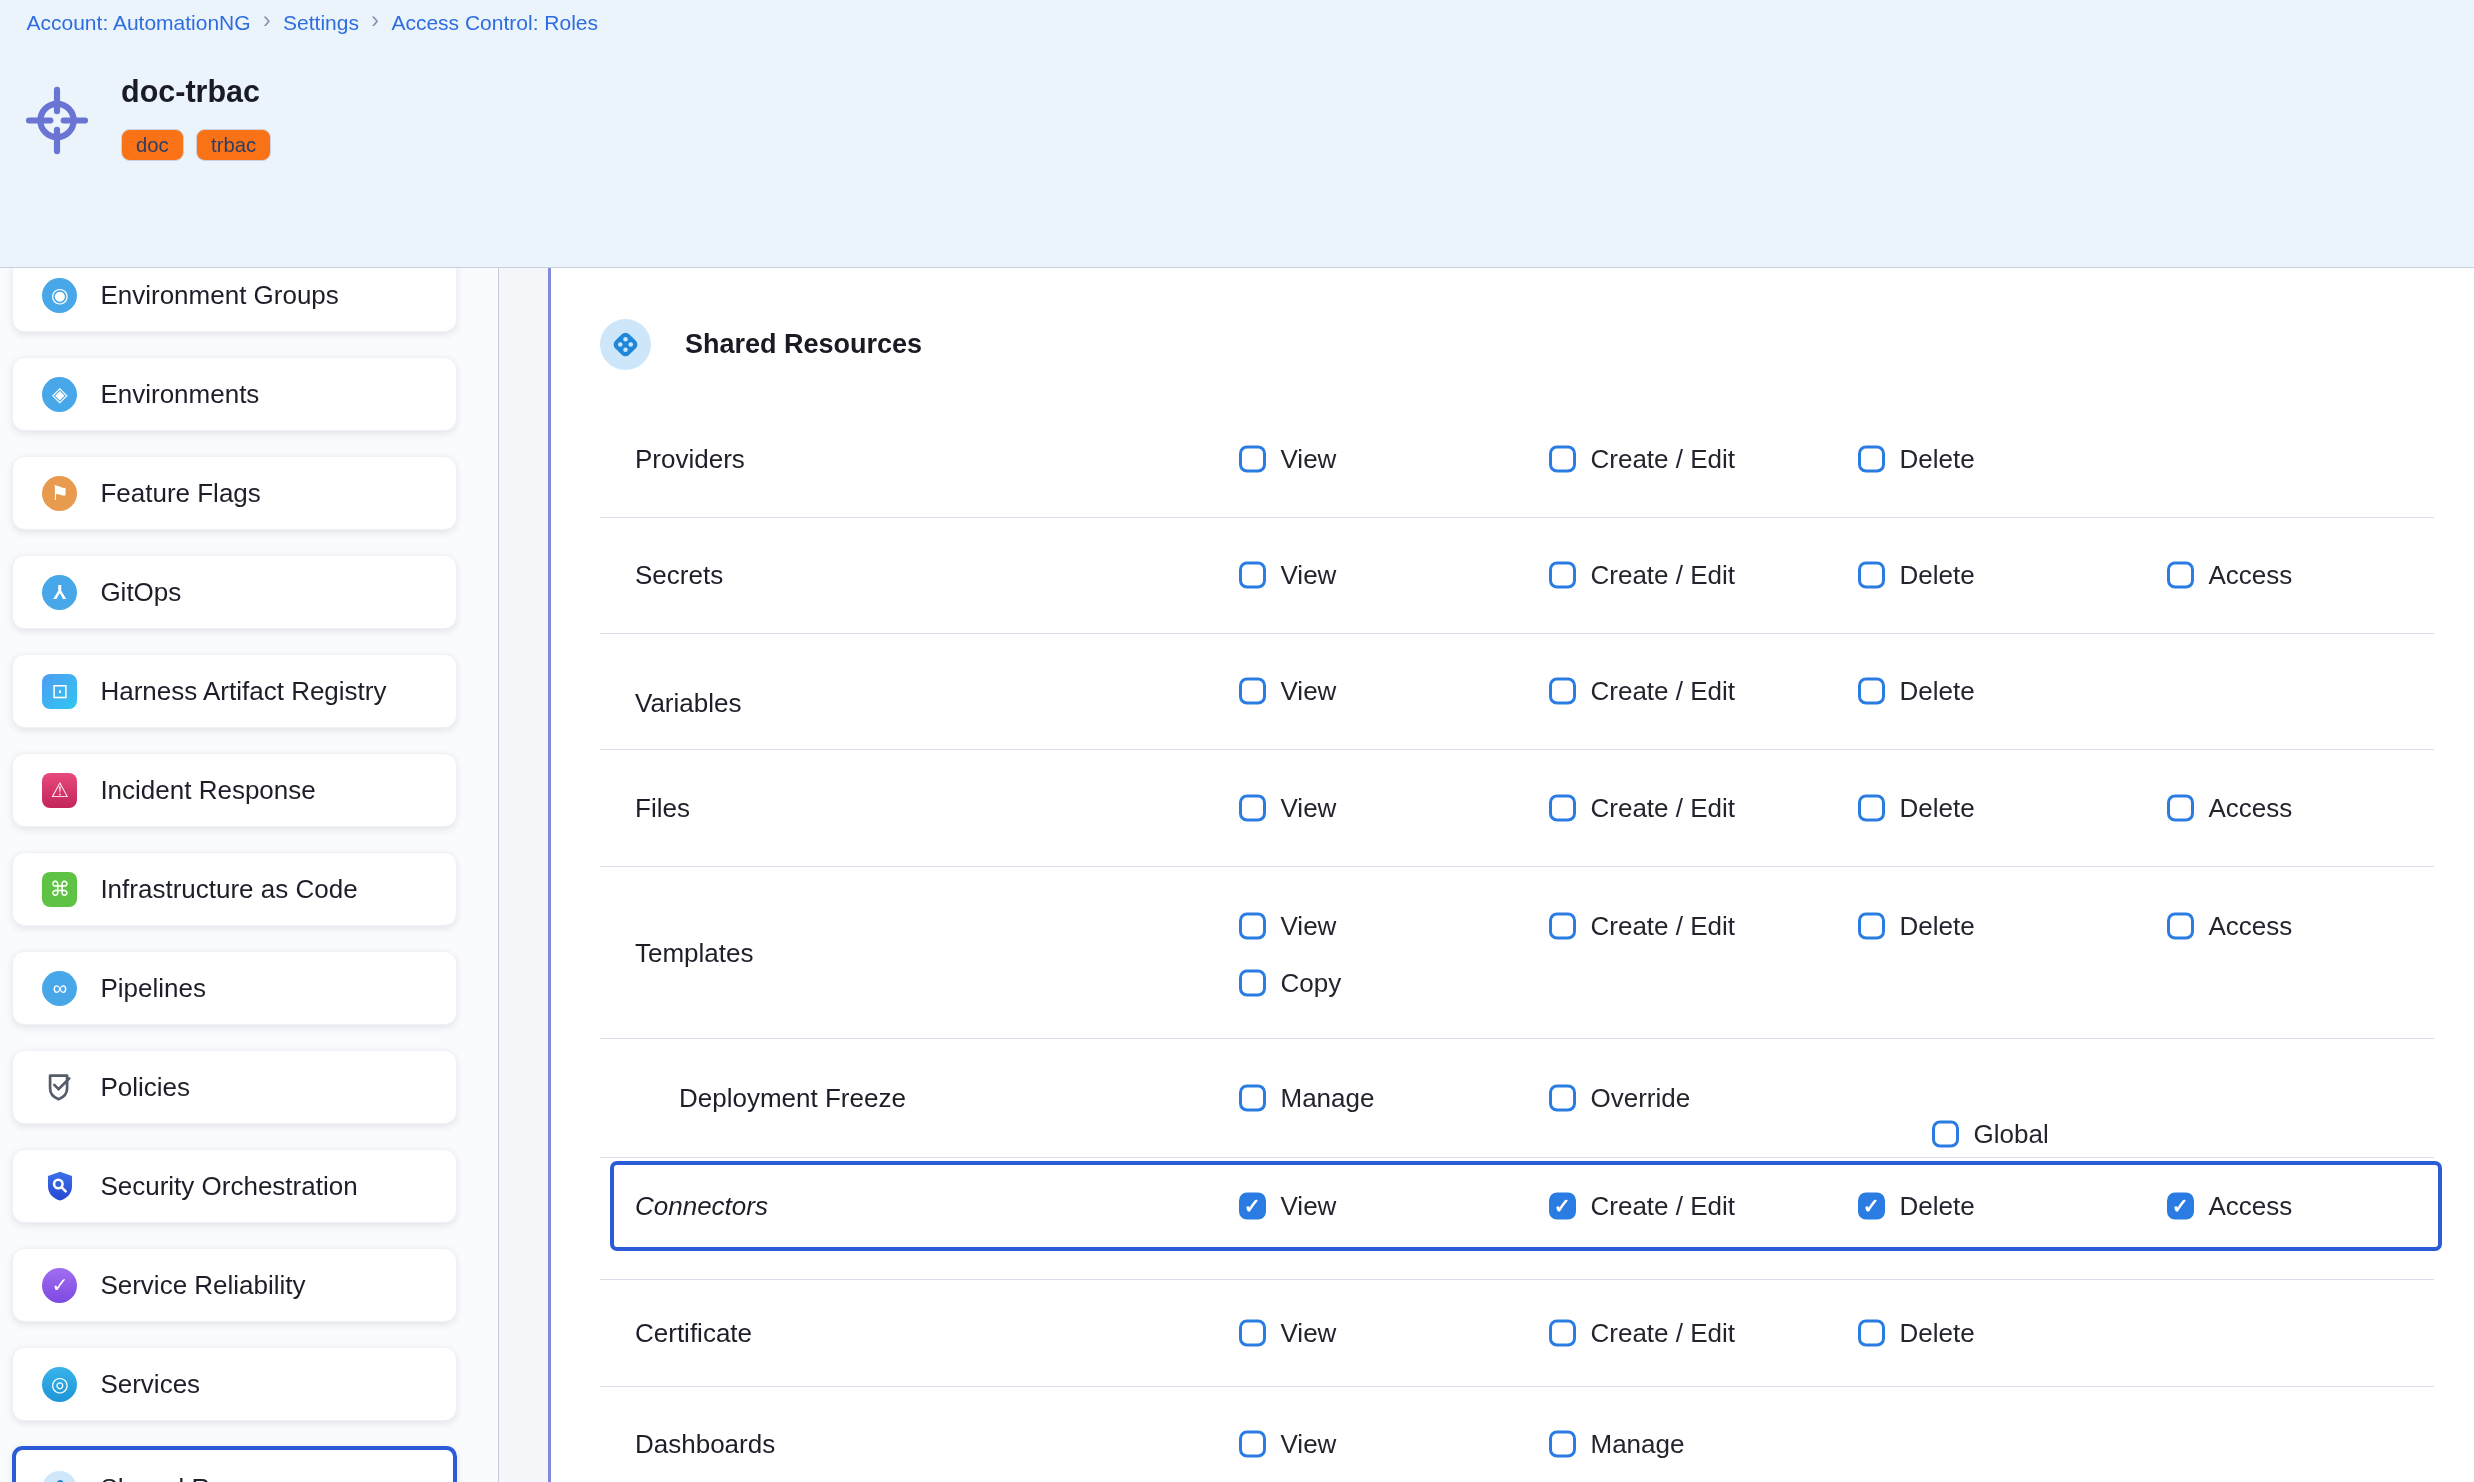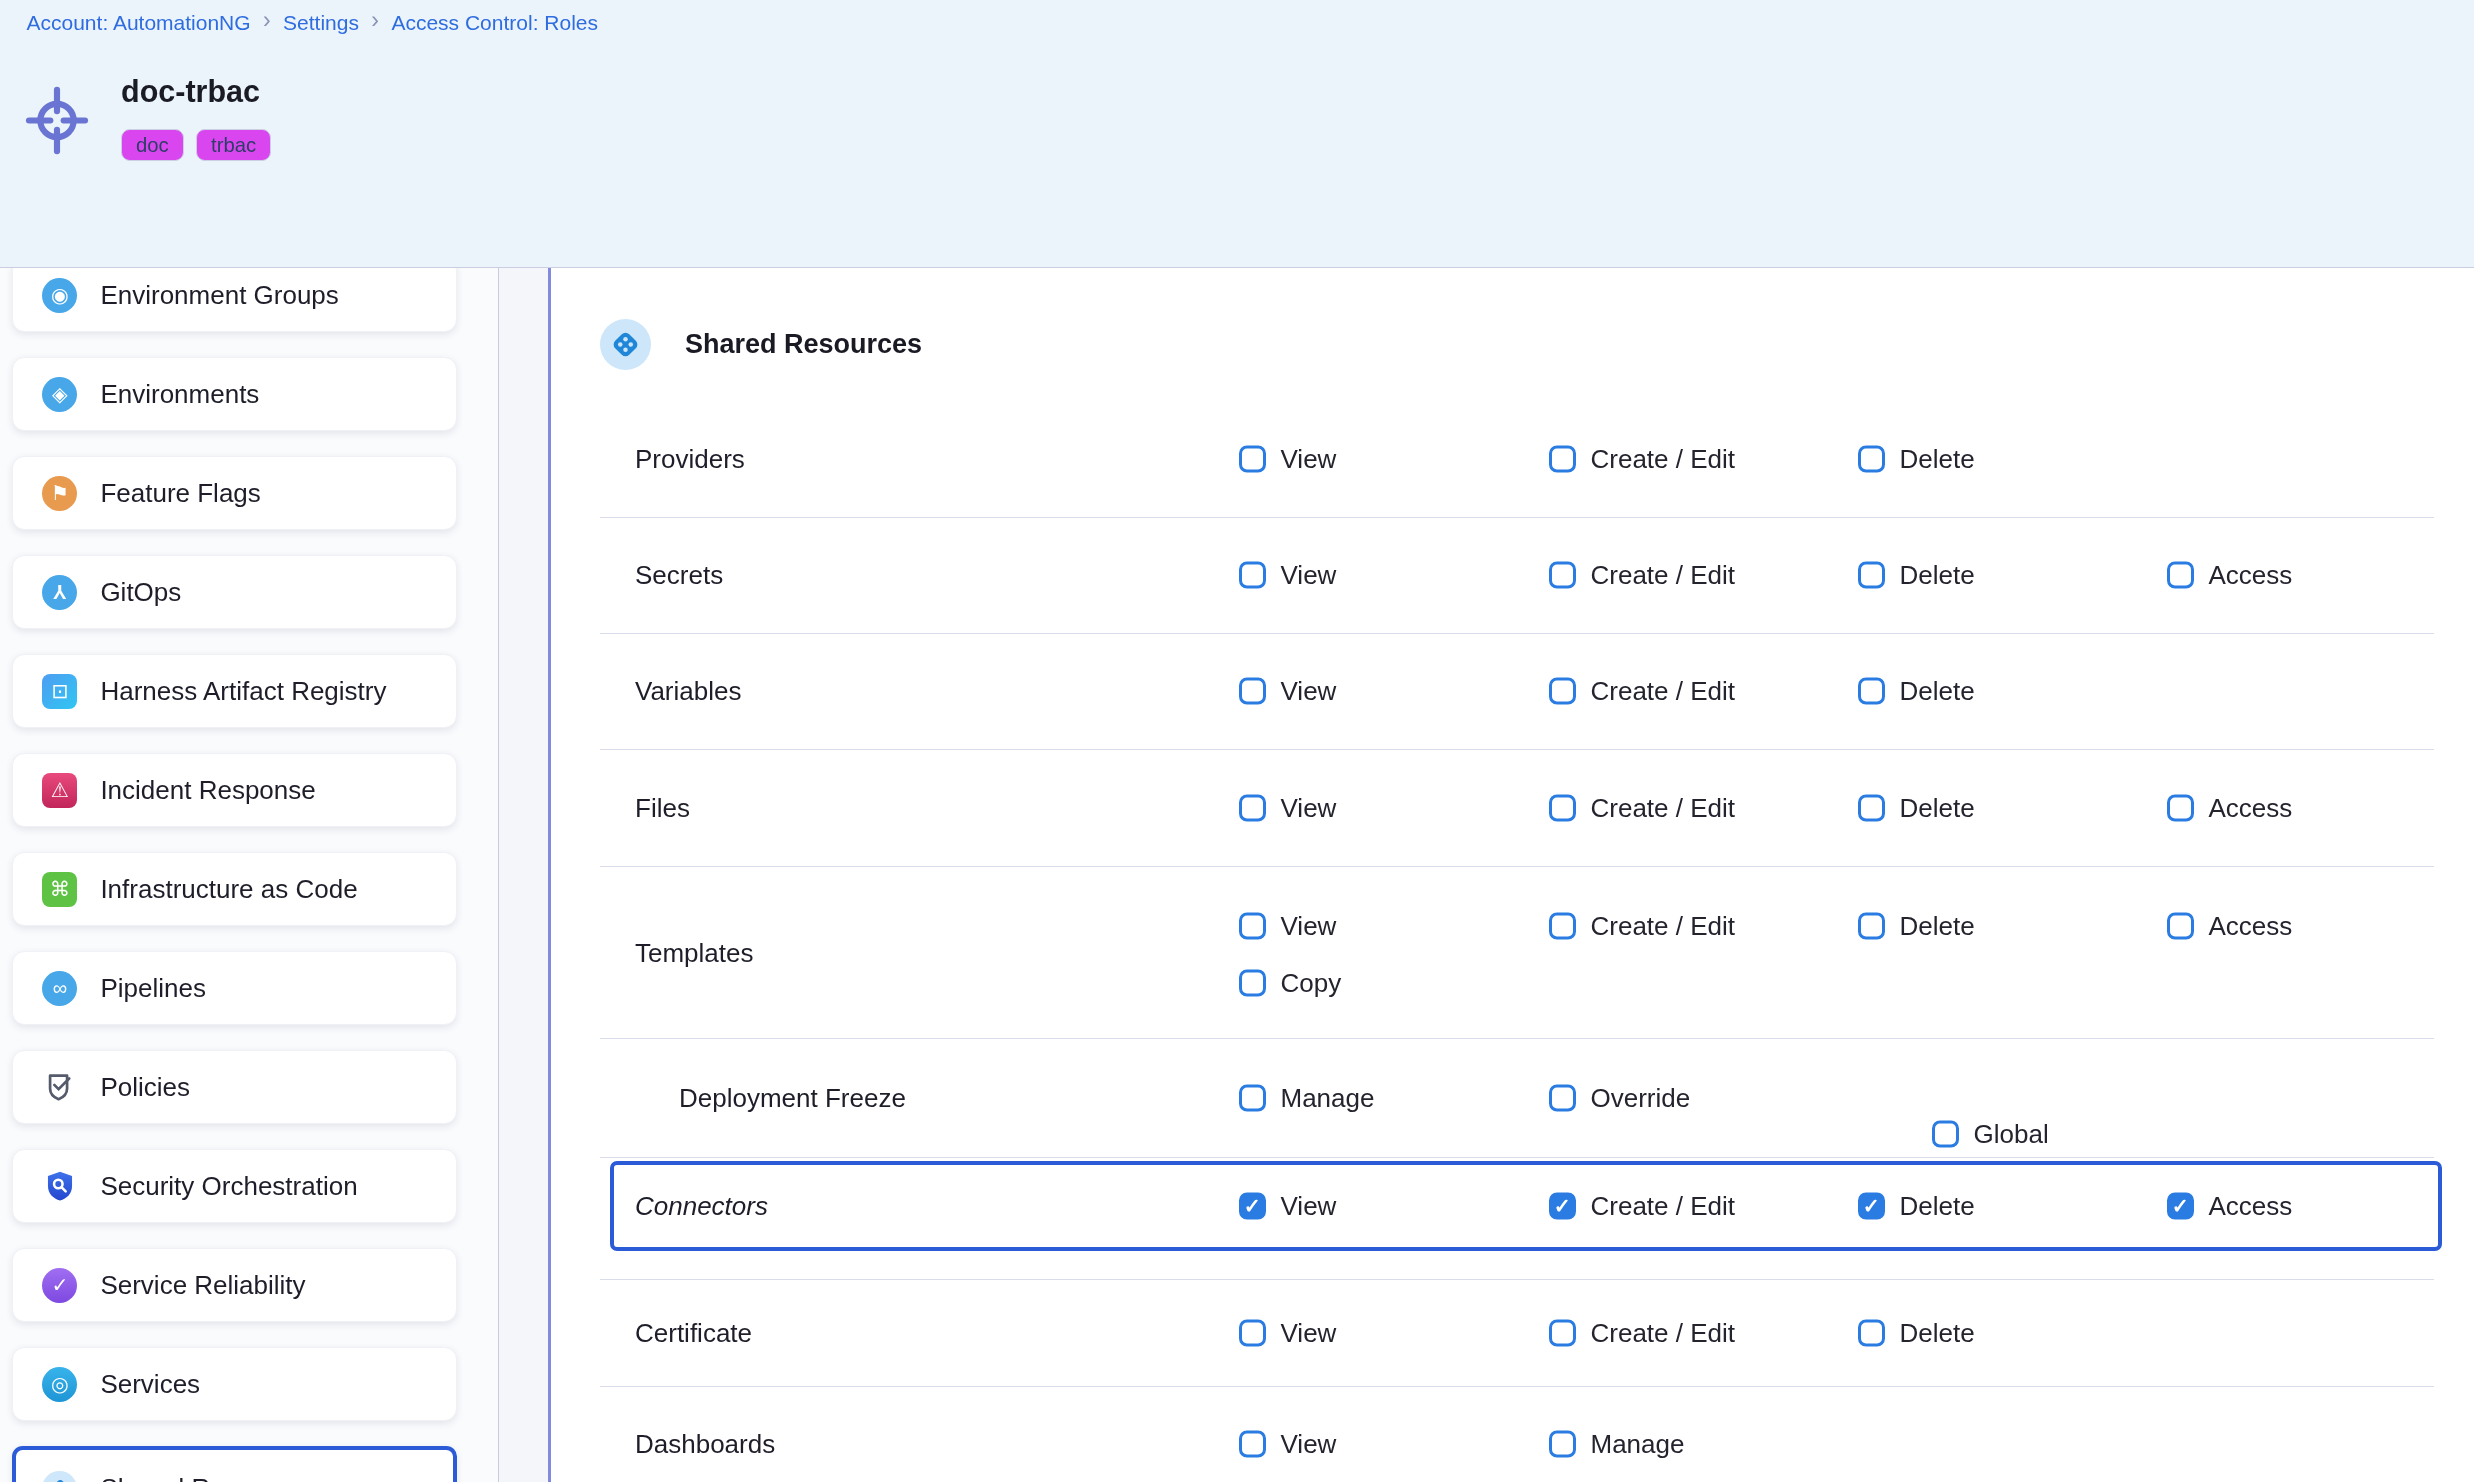--- a/index.html
+++ b/index.html
@@ -15,21 +15,21 @@
     border-bottom:1.8px solid #cbcee0;box-sizing:border-box;
   }
   .breadcrumb{position:absolute;left:26.5px;top:10.6px;display:flex;align-items:center;gap:12.4px;
     font-size:21px;font-weight:500;}
   .breadcrumb a{color:#2f6ce0;text-decoration:none;cursor:pointer;}
   .crumb-sep{color:#8a93b5;font-size:23px;line-height:1;transform:translateY(-1.8px);}
   .hicon{position:absolute;left:25px;top:85px;width:64px;height:71px;}
   .htitle{position:absolute;left:121px;top:74px;font-size:30.5px;font-weight:700;color:#1a1b24;}
   .tags{position:absolute;left:121px;top:129px;display:flex;gap:12.4px;}
   .tag{
-    display:inline-flex;align-items:center;background:#d946ef;border:1.8px solid #ccd0e2;
+    display:inline-flex;align-items:center;background:#f97316;border:1.8px solid #ccd0e2;
     border-radius:8.8px;padding:3.5px 14px;font-size:20.3px;color:#2c3e66;
   }
   .meta{position:absolute;top:49px;left:2139px;display:flex;}
   .meta-block{display:flex;flex-direction:column;gap:10.6px;}
   .meta-label{font-size:22.5px;color:#5b5e76;}
   .meta-value{font-size:23.4px;color:#575a72;}
   .meta-div{width:1.8px;background:#b9bdd2;margin:1.8px 23px 0 26.5px;height:67px;}
 
   
   .bodyrow{display:flex;height:1270px;}
@@ -235,21 +235,21 @@
                 <span class="cb"></span>
                 <span class="perm-label">Delete</span>
               </span>
               <span class="perm" style="left: 1567px;">
                 <span class="cb"></span>
                 <span class="perm-label">Access</span>
               </span>
             </div>
           </div>
           <div class="row" style="height: 115px;">
-            <span class="row-label" style="top: 57px;">Variables</span>
+            <span class="row-label" style="top: 69px;">Variables</span>
             <div class="pline" style="top: 57px;">
               <span class="perm" style="left: 639px;">
                 <span class="cb"></span>
                 <span class="perm-label">View</span>
               </span>
               <span class="perm" style="left: 949px;">
                 <span class="cb"></span>
                 <span class="perm-label">Create / Edit</span>
               </span>
               <span class="perm" style="left: 1258px;">

